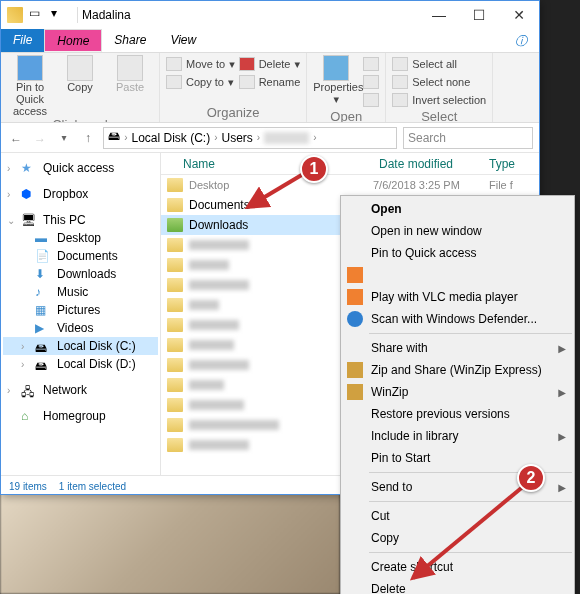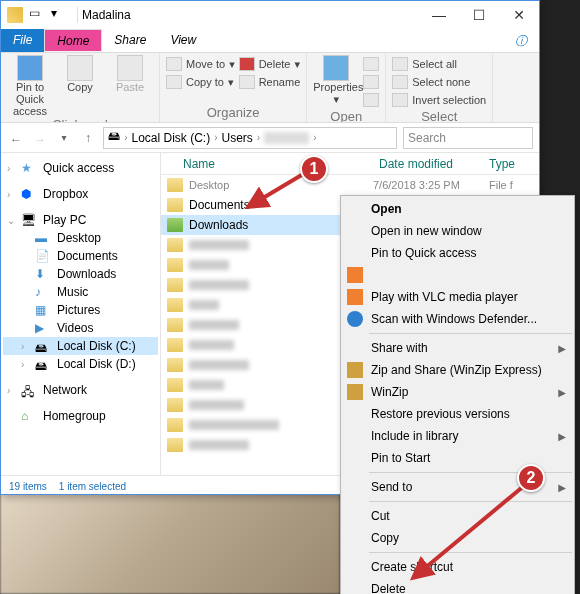--- a/index.html
+++ b/index.html
@@ -193,21 +193,21 @@
       <div class="spacer"></div>
       <div class="item">
           <span class="tw">›</span>
           <span class="ni" style="color:#0061ff">⬢</span>
           <span>Dropbox</span>
         </div>
       <div class="spacer"></div>
       <div class="item">
           <span class="tw">⌄</span>
           <span class="ni">🖥</span>
-          <span>Play PC</span>
+          <span>This PC</span>
         </div>
       <div class="item" style="padding-left:32px">
           <span class="ni" style="color:#4090d0">▬</span>
           <span>Desktop</span>
         </div>
       <div class="item" style="padding-left:32px">
           <span class="ni">📄</span>
           <span>Documents</span>
         </div>
       <div class="item" style="padding-left:32px">

